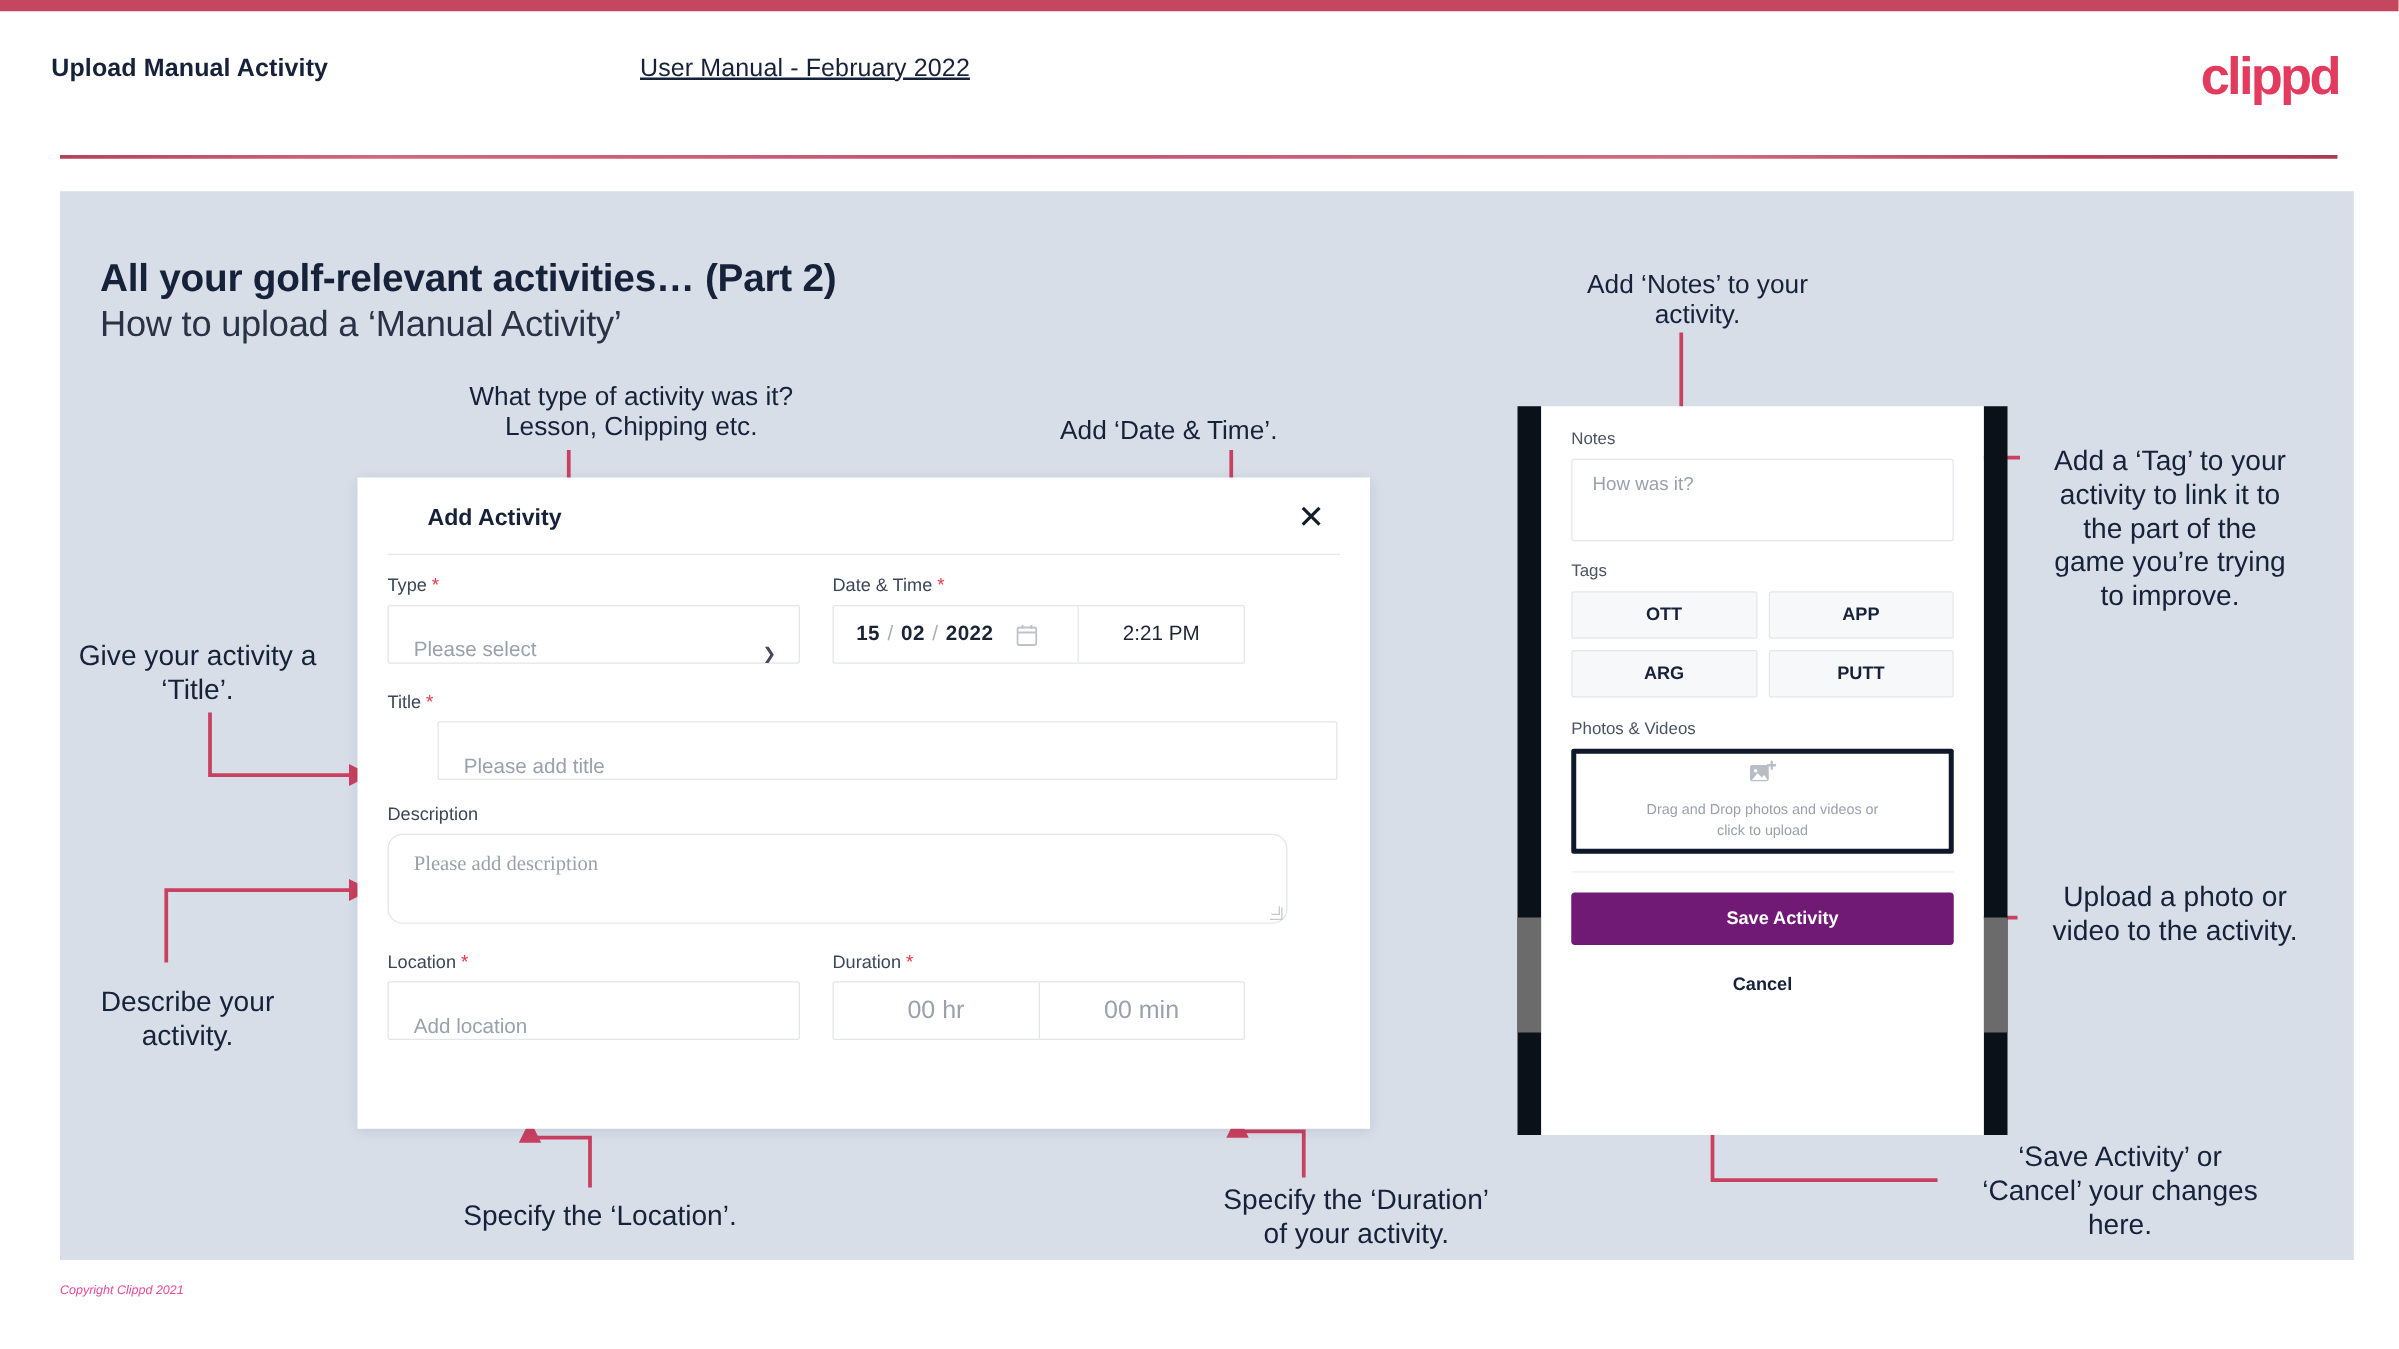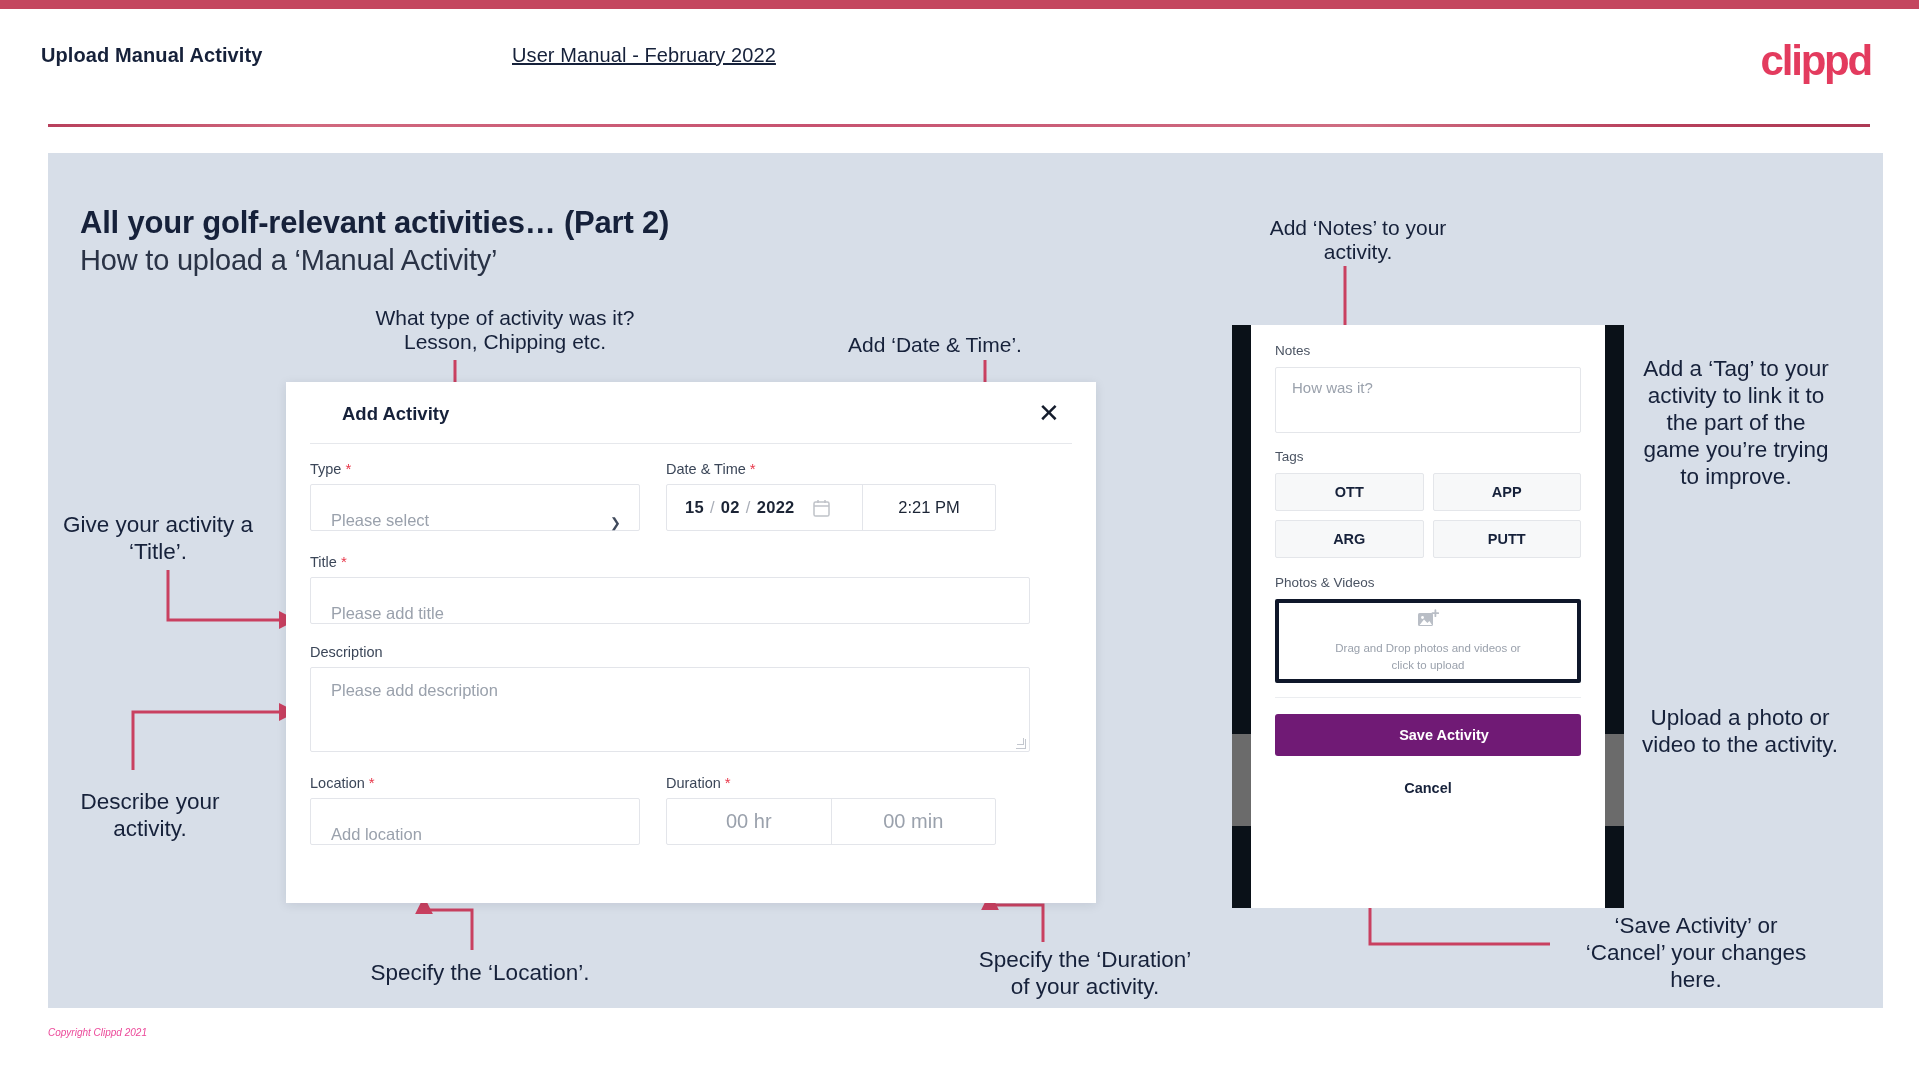--- a/index.html
+++ b/index.html
@@ -107,24 +107,24 @@
     padding-left:18px; font-size:16.5px; color:#1b2435; font-weight:700;
     border-right:1px solid #e3e5ea; letter-spacing:.3px;
   }
   .dt-sep { color:#a9aeb8; font-weight:400; }
   .cal-ico { margin-left:12px; opacity:.55; display:flex; align-items:center; }
   .dt-time {
     width:132px; display:flex; align-items:center; justify-content:center;
     font-size:16.5px; color:#1b2435; font-weight:400;
   }
 
-  .full { width:720px; }
+  .full { width:720px;margin-left:40px; }
   .ta-box {
-    border:1px solid #e3e5ea; background:#fff; height:85px; width:720px;
-    position:relative; border-radius:2px;
+    border:1px solid #e3e5ea; background:#fff; height:72px; width:720px;
+    position:relative; border-radius:12px;font-family:Liberation Serif, serif;
   }
   .ta-box .placeholder { padding-top:13px; display:block; }
   .resizer {
     position:absolute; right:3px; bottom:2px; width:10px; height:10px;
     border-right:1px solid #c3c7ce; border-bottom:1px solid #c3c7ce;
     transform:skewX(-0deg);
   }
   .resizer:after{
     content:""; position:absolute; right:1px; bottom:3px; width:6px; height:6px;
     border-right:1px solid #c3c7ce; border-bottom:1px solid #c3c7ce;
@@ -135,21 +135,21 @@
     flex:1; display:flex; align-items:center; justify-content:center;
     font-size:20px; color:#9aa1ac;
   }
   .dur-cell.first { border-right:1px solid #e3e5ea; }
 
   .mb22 { margin-bottom:22px; }
   .mb20 { margin-bottom:20px; }
 
   
   .phone {
-    position:absolute; left:1214px; top:325px; width:392px; height:583px;margin-left:18px;
+    position:absolute; left:1214px; top:325px; width:392px; height:583px;
   }
   .bezel-l, .bezel-r {
     position:absolute; top:0; width:19px; height:583px;
     background:#0a1118;
   }
   .bezel-l { left:0; }
   .bezel-r { right:0; }
   .bezel-grey {
     position:absolute; width:19px; height:92px; top:409px;
     background:#6b6b6b;

